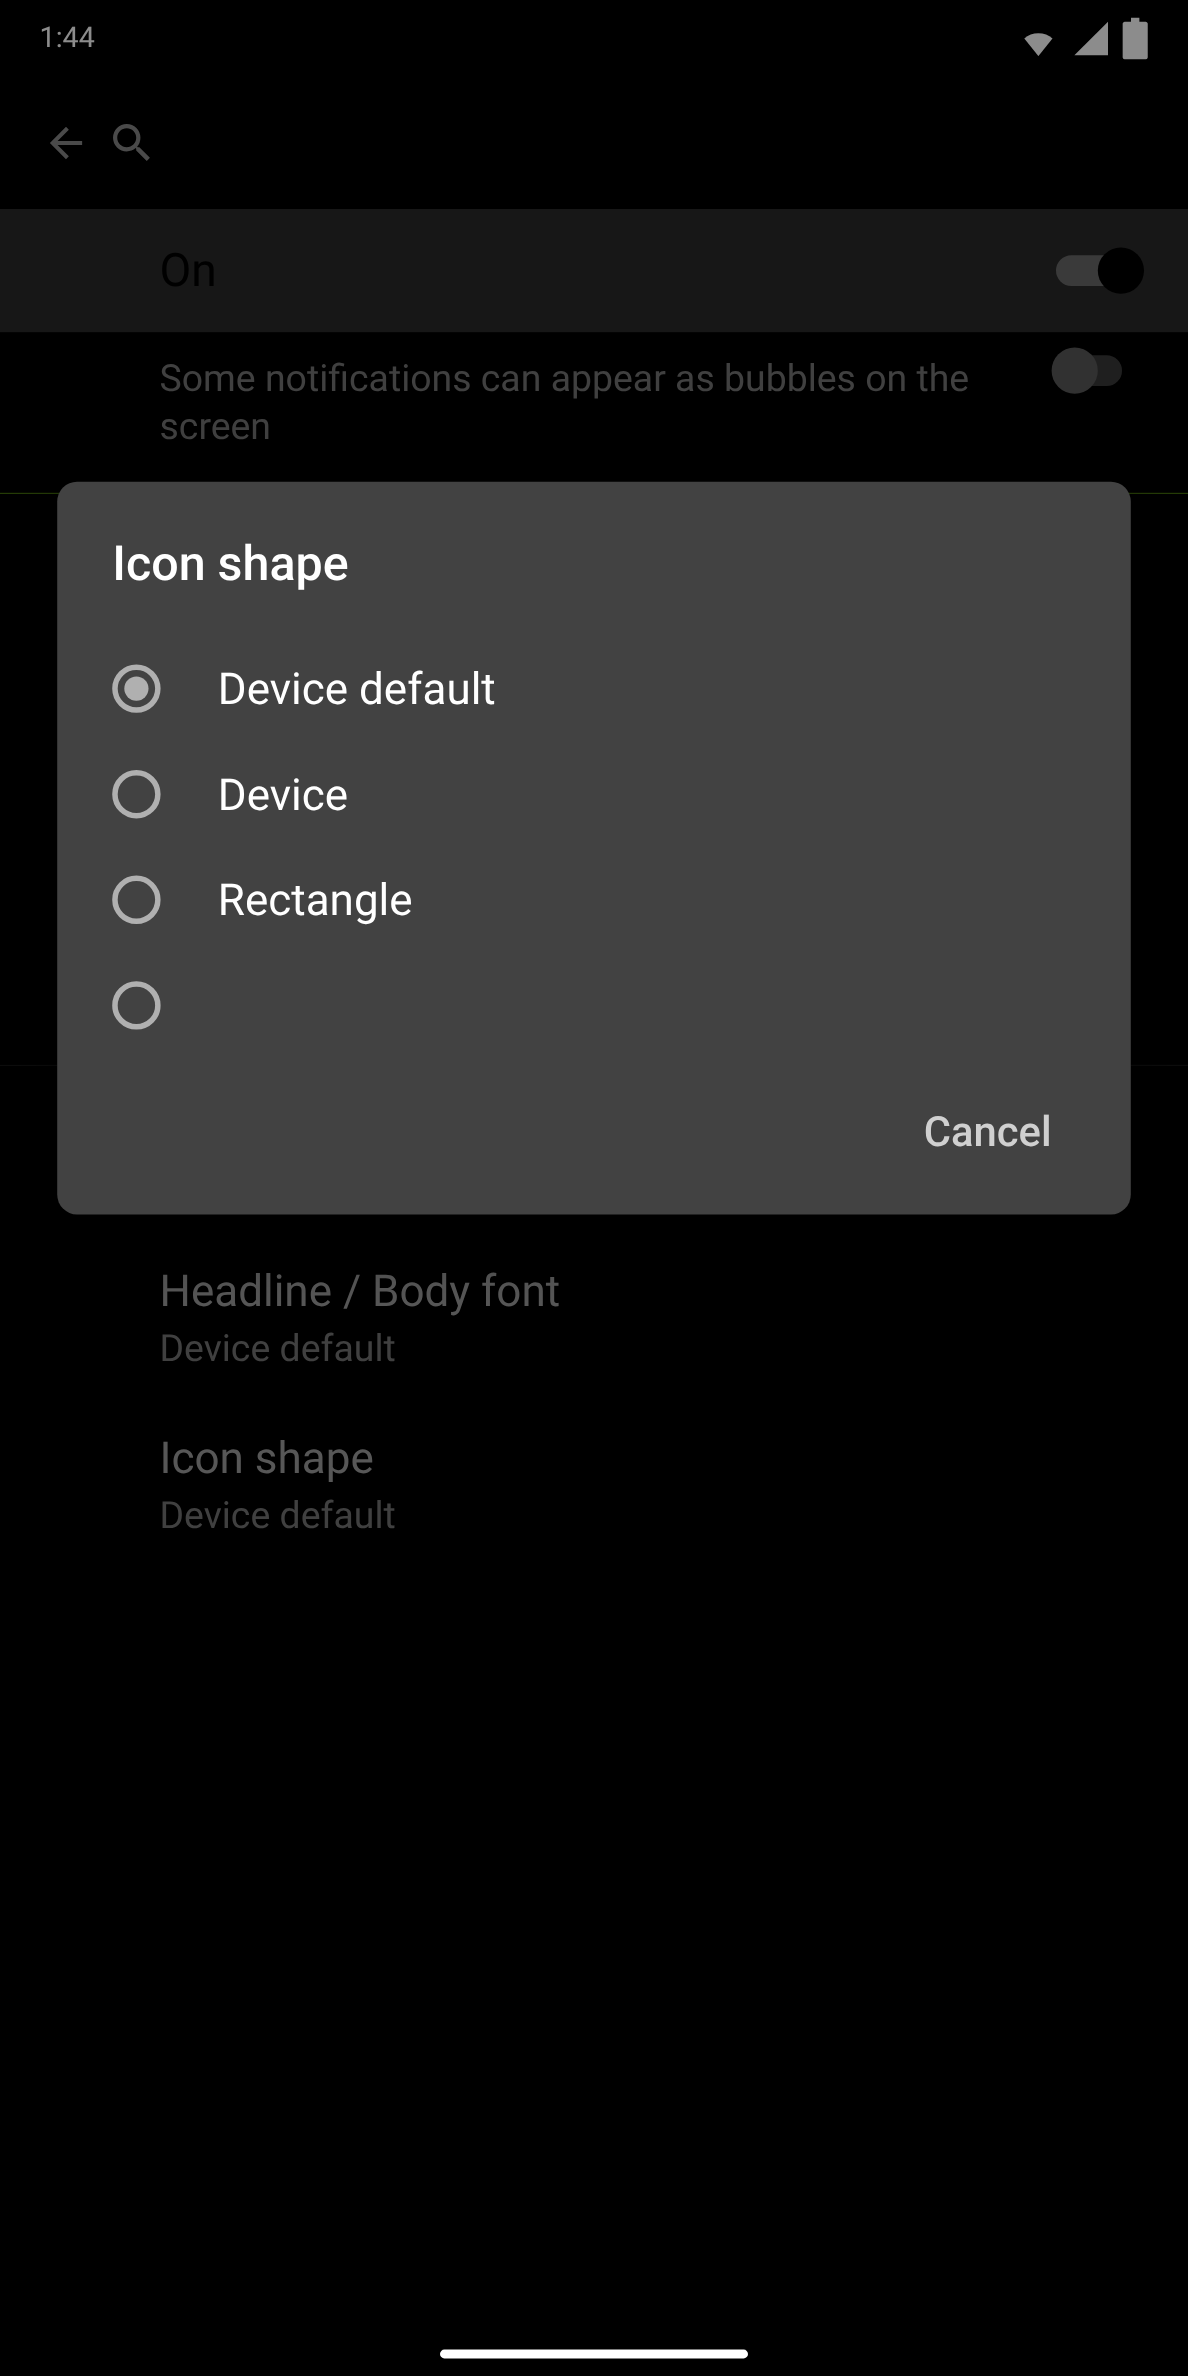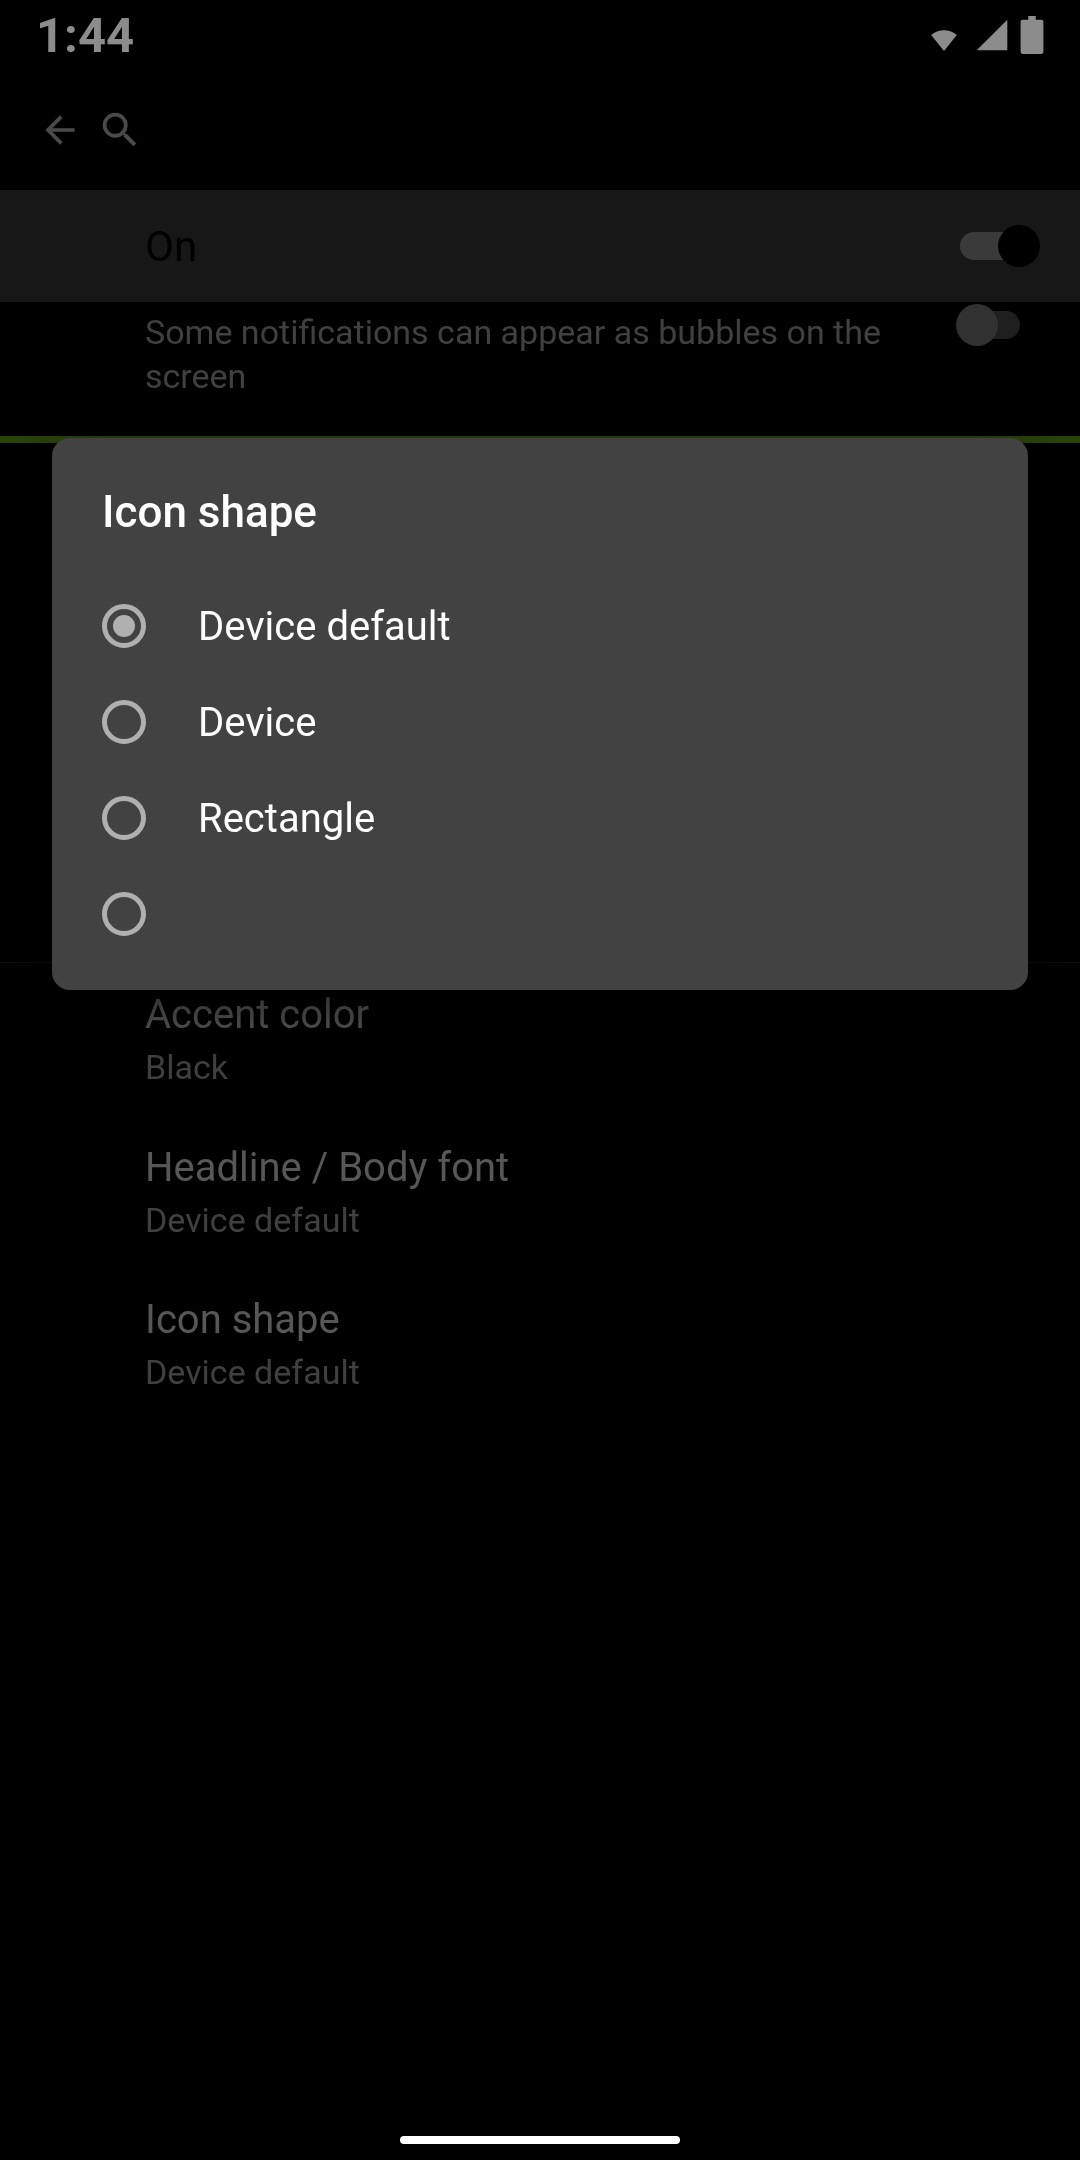--- a/index.html
+++ b/index.html
@@ -16,22 +16,22 @@
     
     .status-bar {
       height: 70px;
       display: flex;
       align-items: center;
       justify-content: space-between;
       padding: 0 36px;
       color: #ffffff;
     }
     .status-time {
-      font-size: 49px;
-      font-weight: 700;
+      font-size: 26px;
+      font-weight: 400;
     }
     .status-icons {
       display: flex;
       gap: 10px;
       align-items: center;
     }
     .status-icons svg { fill: #ffffff; }
     
     
     .app-bar {
@@ -117,22 +117,22 @@
       color: #9e9e9e;
       line-height: 1.3;
     }
     .setting-sub {
       font-size: 34px;
       color: #757575;
       margin-top: 4px;
       line-height: 1.3;
     }
     .bubbles-row {
-      padding-top: 4px;
-      border-bottom: 7px solid #4d7c0f;
+      padding-top: 16px;
+      border-bottom: 1px solid #4d7c0f;
       padding-bottom: 38px;
     }
     
     .gap-block { height: 520px; border-bottom: 1px solid #1c1c1c; }
     
     
     .dialog {
       position: absolute;
       left: 52px;
       right: 52px;
@@ -297,17 +297,20 @@
     <div class="radio-label">Device</div>
   </div>
   <div class="radio-row">
     <div class="radio"></div>
     <div class="radio-label">Rectangle</div>
   </div>
   <div class="radio-row">
     <div class="radio"></div>
   </div>
 
+  <div class="dialog-actions">
+    <div class="cancel-btn">Cancel</div>
+  </div>
 </div>
 
 <div class="nav-bar">
   <div class="nav-pill"></div>
 </div>
 
 </body></html>

